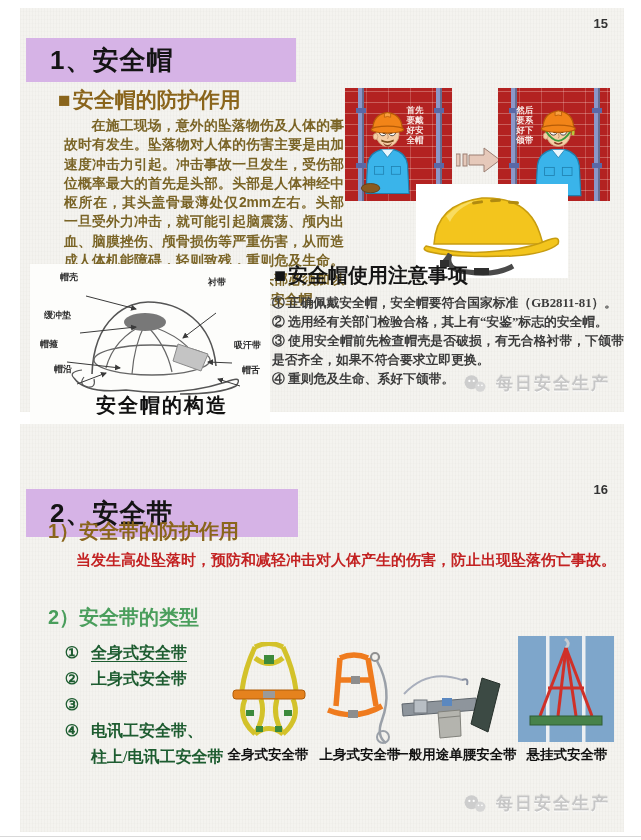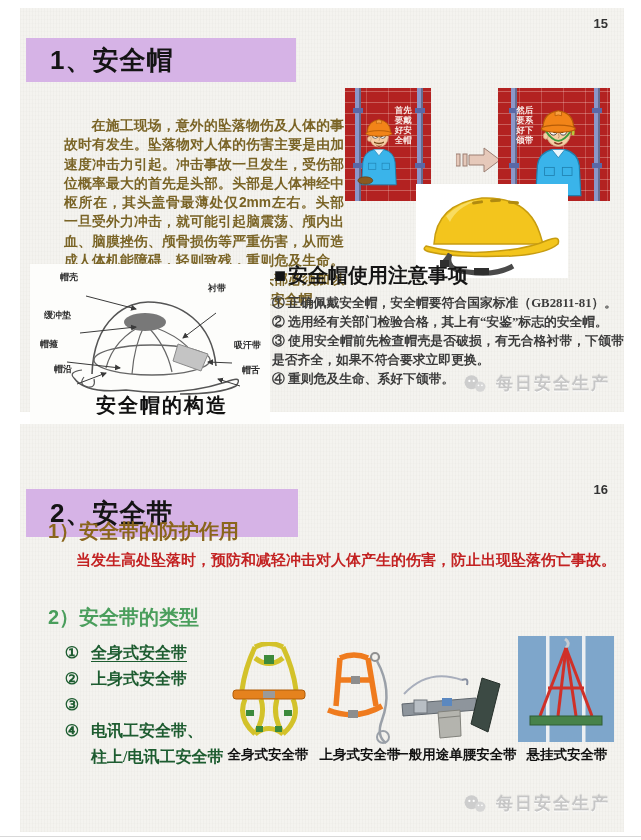--- a/index.html
+++ b/index.html
@@ -32,21 +32,21 @@
     font-size:13.8px;line-height:19.3px;font-weight:700;color:#7a6426;
     text-indent:2em;text-align:justify;
   }
   .cartoon{
     position:absolute;top:80px;height:113px;overflow:hidden;
     background-color:#b32221;
     background-image:
       repeating-linear-gradient(0deg, transparent 0 10px, rgba(255,235,225,.30) 10px 11px),
       repeating-linear-gradient(90deg, transparent 0 21px, rgba(255,235,225,.22) 21px 22px);
   }
-  #cartoon-left{left:325px;width:86px;}
+  #cartoon-left{left:325px;width:107px;}
   #cartoon-right{left:478px;width:112px;}
   .pole{position:absolute;top:0;bottom:0;width:6px;background:#8b97c9;box-shadow:inset -2px 0 0 rgba(0,0,0,.28);}
   .pole::before,.pole::after{content:"";position:absolute;left:-2px;width:10px;height:5px;background:#5a68a6;}
   .pole::before{top:18%;} .pole::after{top:66%;}
   .pole.p1{left:12%;} .pole.p2{right:9%;}
   .worker{position:absolute;bottom:-2px;left:4%;width:72%;height:96%;}
   .speech{
     position:absolute;top:15%;width:20px;
     font-size:8.5px;line-height:10px;font-weight:700;color:#f7e9e5;
     word-break:break-all;text-align:center;
@@ -104,20 +104,21 @@
   #cap4{left:492px;width:110px;}
   #bottom-rule{position:absolute;left:0;top:836px;width:641px;height:1px;background:#d9d9d9;}
 </style>
 </head>
 <body>
 
 <div class="slide" id="slide1">
   <div class="pagenum">15</div>
   <div class="banner" id="banner1">1、安全帽</div>
 
+  <div class="sec-head" id="sec1-head"><span class="bullet">■</span><span>安全帽的防护作用</span></div>
 
   <div id="sec1-body">在施工现场，意外的坠落物伤及人体的事故时有发生。坠落物对人体的伤害主要是由加速度冲击力引起。冲击事故一旦发生，受伤部位概率最大的首先是头部。头部是人体神经中枢所在，其头盖骨最薄处仅2mm左右。头部一旦受外力冲击，就可能引起脑震荡、颅内出血、脑膜挫伤、颅骨损伤等严重伤害，从而造成人体机能障碍，轻则致残，重则危及生命。所以，对作业场所内工作人员的头部必须加以保护，而头部防护的重要用品就是安全帽</div>
 
   <div class="cartoon" id="cartoon-left">
     <div class="pole p1"></div>
     <div class="pole p2"></div>
     <svg class="worker" viewBox="0 0 100 115">
       <path d="M22,115 L24,78 Q26,62 42,58 L58,58 Q74,62 76,78 L78,115 Z" fill="#3ab4ea" stroke="#1f7fae" stroke-width="1.5"></path>
       <rect x="33" y="80" width="12" height="10" fill="none" stroke="#1f7fae"></rect>
       <rect x="55" y="80" width="12" height="10" fill="none" stroke="#1f7fae"></rect>
@@ -215,21 +216,21 @@
       <path d="M148,62 L178,72 L171,89 L143,79 Z" fill="#c4c4c4" stroke="#8a8a8a"></path>
       <line x1="56" y1="14" x2="106" y2="27" stroke="#3a3a3a" stroke-width="1" marker-end="url(#arr)"></line>
       <line x1="186" y1="31" x2="153" y2="56" stroke="#3a3a3a" stroke-width="1" marker-end="url(#arr)"></line>
       <line x1="50" y1="51" x2="106" y2="45" stroke="#3a3a3a" stroke-width="1" marker-end="url(#arr)"></line>
       <line x1="37" y1="80" x2="90" y2="86" stroke="#3a3a3a" stroke-width="1" marker-end="url(#arr)"></line>
       <line x1="202" y1="81" x2="178" y2="80" stroke="#3a3a3a" stroke-width="1" marker-end="url(#arr)"></line>
       <line x1="47" y1="102" x2="76" y2="91" stroke="#3a3a3a" stroke-width="1" marker-end="url(#arr)"></line>
       <line x1="210" y1="104" x2="188" y2="97" stroke="#3a3a3a" stroke-width="1" marker-end="url(#arr)"></line>
     </svg>
     <span class="dlabel" style="left:30px;top:7px;">帽壳</span>
-    <span class="dlabel" style="left:178px;top:18px;">衬带</span>
+    <span class="dlabel" style="left:178px;top:12px;">衬带</span>
     <span class="dlabel" style="left:14px;top:45px;">缓冲垫</span>
     <span class="dlabel" style="left:10px;top:74px;">帽箍</span>
     <span class="dlabel" style="left:204px;top:75px;">吸汗带</span>
     <span class="dlabel" style="left:24px;top:99px;">帽沿</span>
     <span class="dlabel" style="left:212px;top:100px;">帽舌</span>
   </div>
   <div id="diagram-caption">安全帽的构造</div>
 
   <div class="watermark" id="watermark1">
     <svg width="26" height="22" viewBox="0 0 30 24">

